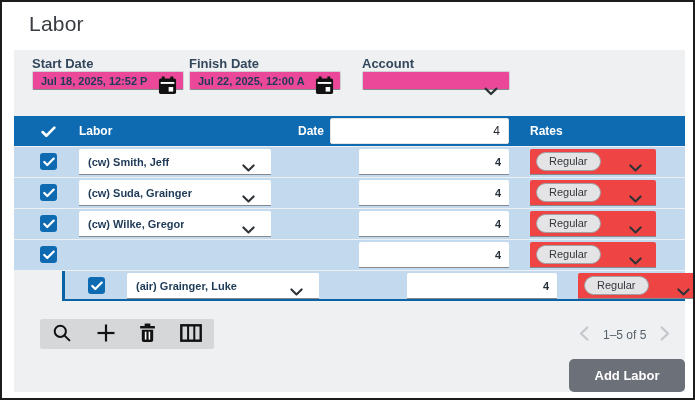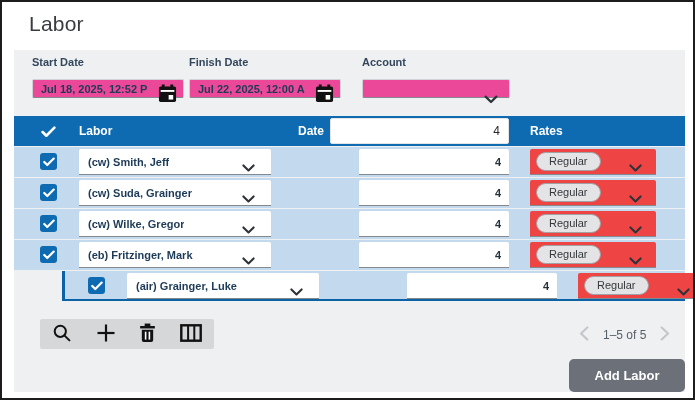--- a/index.html
+++ b/index.html
@@ -27,21 +27,21 @@
   }
   .panel{
     position:absolute;left:12px;top:48px;width:671px;height:342px;
     background:var(--panel-gray);
   }
   
   .field-group{position:absolute;top:6px;}
   .fg-start{left:18px;}
   .fg-finish{left:175px;}
   .fg-account{left:348px;}
-  .field-label{font-size:11px;font-weight:700;color:#33475c;margin-bottom:11px;display:block;}
+  .field-label{font-size:13px;font-weight:700;color:#33475c;margin-bottom:0;display:block;}
   .field-box{
     position:relative;width:152px;height:19px;background:#ec4899;
     border:1px solid var(--field-border);border-bottom:1px solid var(--field-underline);
     border-radius:2px;display:flex;align-items:center;cursor:pointer;
   }
   .date-text{
     font-size:11px;font-weight:700;color:var(--text-dark);padding-left:8px;
     white-space:nowrap;overflow:hidden;max-width:116px;
   }
   .cal-wrap{position:absolute;right:6px;top:4px;}
@@ -250,28 +250,20 @@
           </span>
         </div>
       </div>
 
       <div class="trow">
         <span class="cb checked">
           <svg width="12" height="10" viewBox="0 0 14 11">
               <path d="M1.5 5.5 L5 9 L12.5 1.5" fill="none" stroke="#fff" stroke-width="2.6" stroke-linecap="round" stroke-linejoin="round"></path>
             </svg>
         </span>
-        <div class="labor-select">
-          <span class="sel-text">(eb) Fritzinger, Mark</span>
-          <span class="chev">
-            <svg width="13" height="8" viewBox="0 0 13 8">
-                <path d="M1.4 1.4 L6.5 6.4 L11.6 1.4" fill="none" stroke="#2e3338" stroke-width="2.1" stroke-linecap="round" stroke-linejoin="round"></path>
-              </svg>
-          </span>
-        </div>
         <input class="hours-input" value="4" style="">
         <div class="rates-box">
           <span class="pill">Regular</span>
           <span class="chev">
             <svg width="13" height="8" viewBox="0 0 13 8">
                 <path d="M1.4 1.4 L6.5 6.4 L11.6 1.4" fill="none" stroke="#2e3338" stroke-width="2.1" stroke-linecap="round" stroke-linejoin="round"></path>
               </svg>
           </span>
         </div>
       </div>

